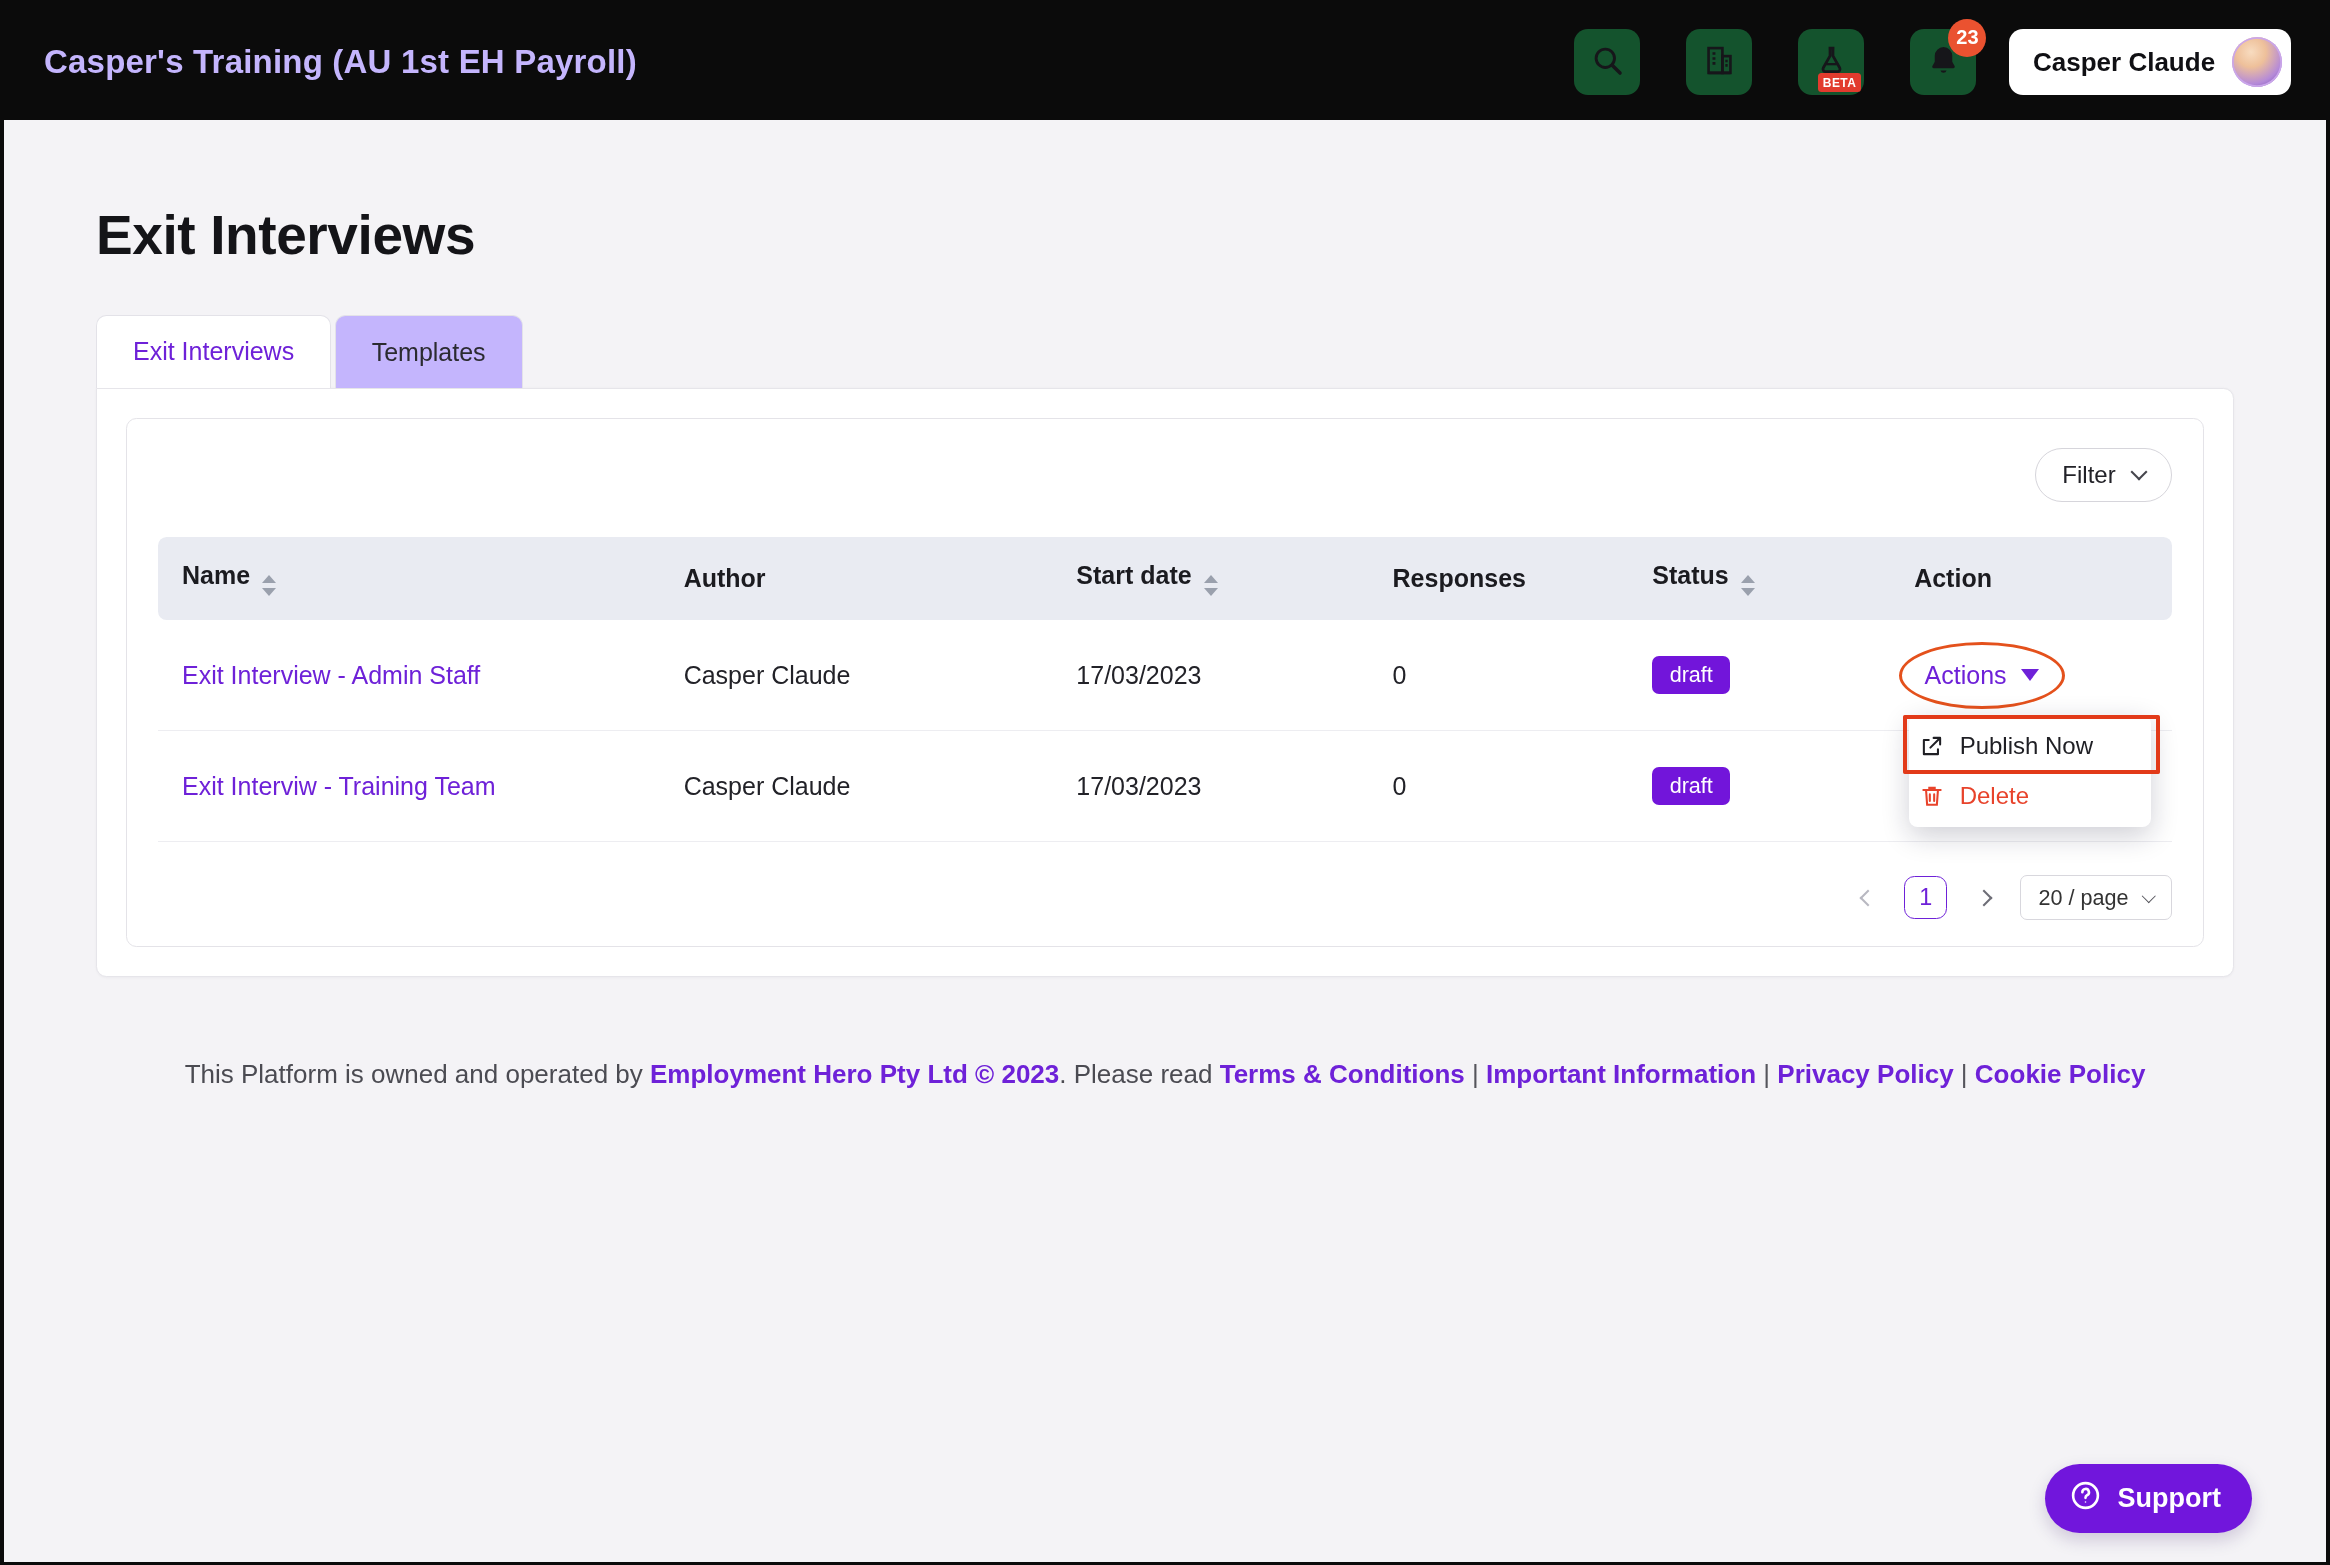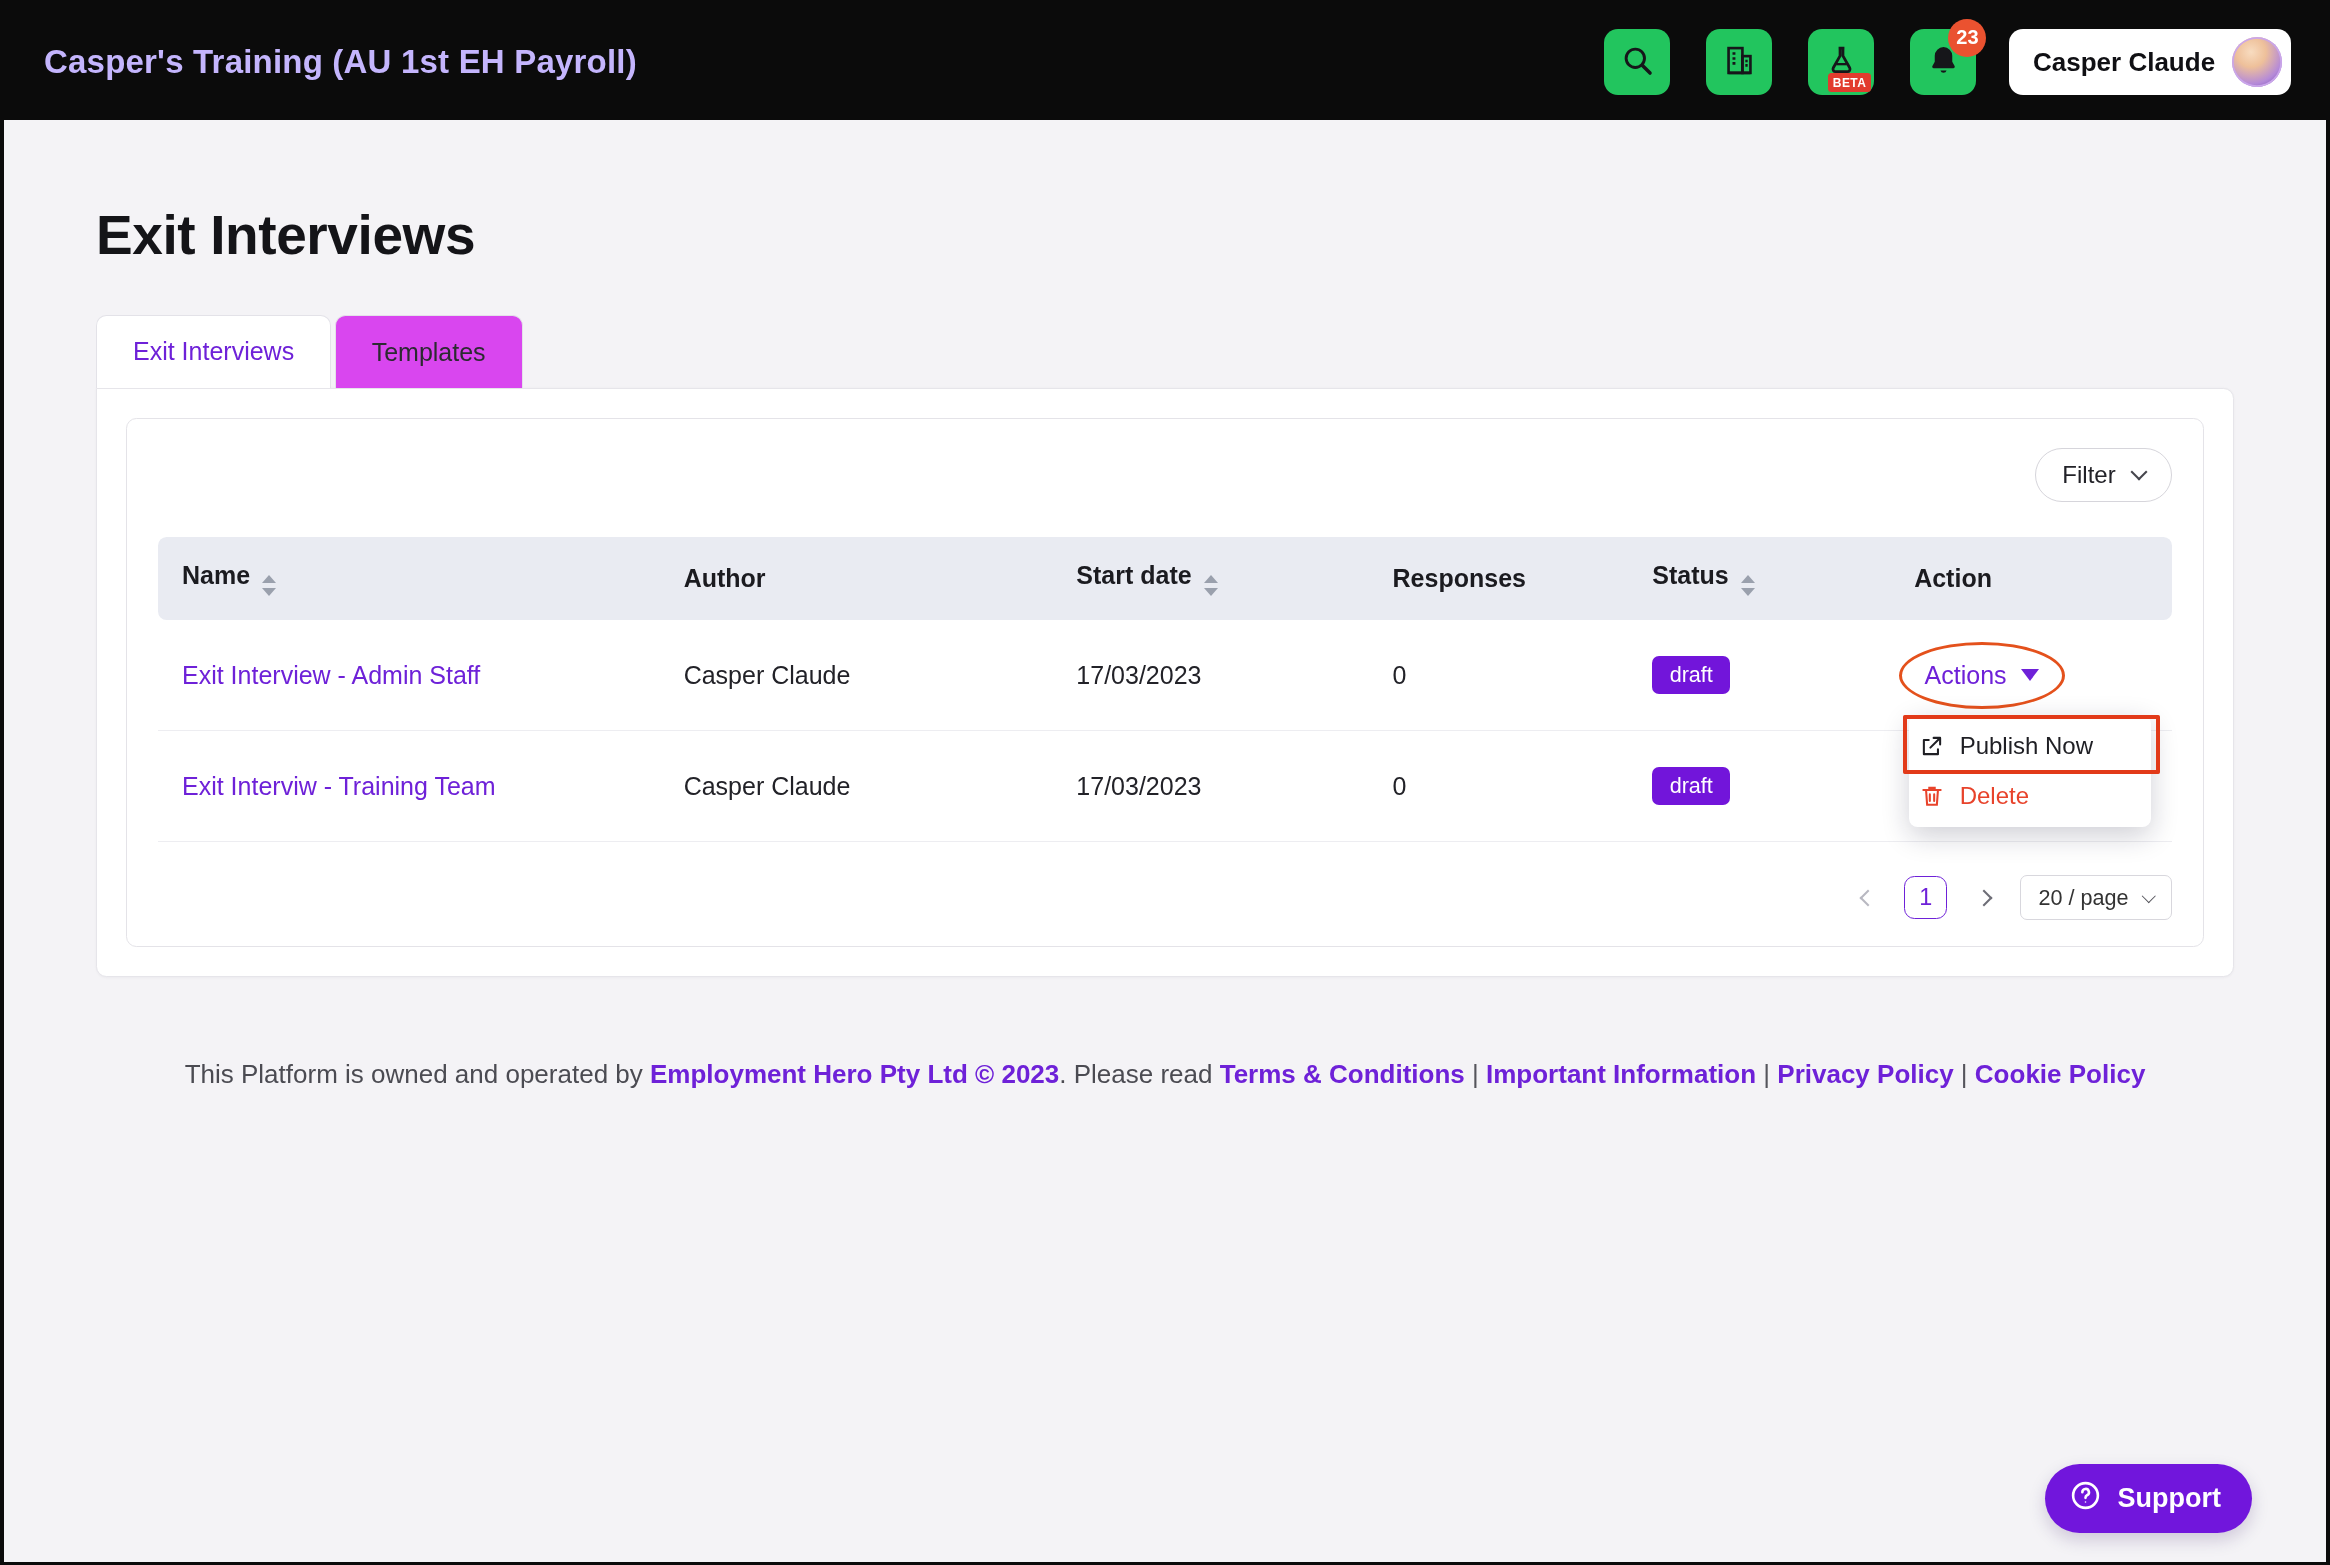--- a/index.html
+++ b/index.html
@@ -8,34 +8,34 @@
     width:2330px;height:1566px;
     font-family:"Liberation Sans","DejaVu Sans",sans-serif;
     background:#f4f3f6;
     border:4.3px solid #0b0b0b;
     position:relative;overflow:hidden;
   }
   
   .topbar{height:116px;background:#0b0b0b;display:flex;align-items:center;padding:0 35px 0 40px}
   .topbar-title{color:#c4b5fd;font-size:33px;font-weight:bold;letter-spacing:0.2px}
   .topbar-spacer{flex:1}
-  .icon-btn{width:66px;height:66px;background:#22c55e;border:none;border-radius:14px;display:flex;align-items:center;justify-content:center;margin-left:36px;position:relative;cursor:pointer;flex:none}
+  .icon-btn{width:66px;height:66px;background:#14532d;border:none;border-radius:14px;display:flex;align-items:center;justify-content:center;margin-left:46px;position:relative;cursor:pointer;flex:none}
   .icon-btn svg{width:35px;height:35px}
   .notif-badge{position:absolute;top:-10.4px;right:-10.4px;min-width:38px;height:38px;border-radius:19px;background:var(--notification,#ea5230);color:#fff;font-size:20px;font-weight:bold;display:flex;align-items:center;justify-content:center;padding:0 5.2px}
   .beta-tag{position:absolute;bottom:2.6px;right:2.6px;background:#e23b2e;color:#fff;font-size:12px;font-weight:bold;padding:2.6px 5.2px;border-radius:3.5px;letter-spacing:0.4px}
   .user-chip{height:66px;background:#fff;border:none;border-radius:14px;display:flex;align-items:center;gap:17.3px;padding:0 8.6px 0 24px;margin-left:33px;cursor:pointer}
   .user-name{color:#101014;font-weight:bold;font-size:26px;white-space:nowrap}
   .avatar{width:50px;height:50px;border-radius:50%;flex:none;
     background:radial-gradient(circle at 38% 30%,#f8dcc0 0%,#eec09a 32%,#b58ad8 68%,#6a3fb0 100%);
     box-shadow:inset 0 0 0 1.7px #caa6ea}
   
   .main{padding:0 92px;position:relative}
   .page-title{font-size:55px;font-weight:bold;color:#141418;margin:83px 0 48px;letter-spacing:-0.4px}
   .tabs{display:flex;position:relative;z-index:2}
-  .tab{height:73px;padding:0 36px;display:flex;align-items:center;font-size:25px;color:#2b2b30;background:#d946ef;border:0.9px solid #e3e2e8;border-bottom:none;border-radius:10.4px 10.4px 0 0;margin-right:3.5px;cursor:pointer}
+  .tab{height:73px;padding:0 36px;display:flex;align-items:center;font-size:25px;color:#2b2b30;background:#c4b5fd;border:0.9px solid #e3e2e8;border-bottom:none;border-radius:10.4px 10.4px 0 0;margin-right:3.5px;cursor:pointer}
   .tab.active{background:#fff;color:var(--accent,#6e21d8);margin-bottom:-1.7px;padding-bottom:1.7px;z-index:3}
   .card{background:#fff;border:0.9px solid #e6e5ea;border-radius:0 10.4px 10.4px 10.4px;position:relative;z-index:1;padding:29px;box-shadow:0 0.9px 2.6px rgba(30,30,60,.04)}
   .panel{border:0.9px solid #e4e3e8;border-radius:10.4px;padding:29px 31px 26px;background:#fff}
   .filter-row{display:flex;justify-content:flex-end;margin-bottom:35px}
   .filter-btn{height:54px;padding:0 26px;border:0.9px solid #d6d5db;border-radius:27px;background:#fff;display:flex;align-items:center;gap:17.3px;font-size:24px;color:#222228;cursor:pointer;font-family:inherit}
   .chev{width:12px;height:12px;border-right:2.6px solid #45454c;border-bottom:2.6px solid #45454c;transform:rotate(45deg);margin-top:-5.2px;flex:none}
   
   .thead,.trow{display:grid;grid-template-columns:26.1% 19.5% 15.7% 12.9% 13% 1fr;align-items:center}
   .thead{background:#e9ebf2;border-radius:8.6px;height:83px;font-weight:bold;font-size:25px;color:#1b1b20}
   .th:first-child,.td:first-child{padding-left:24px}

